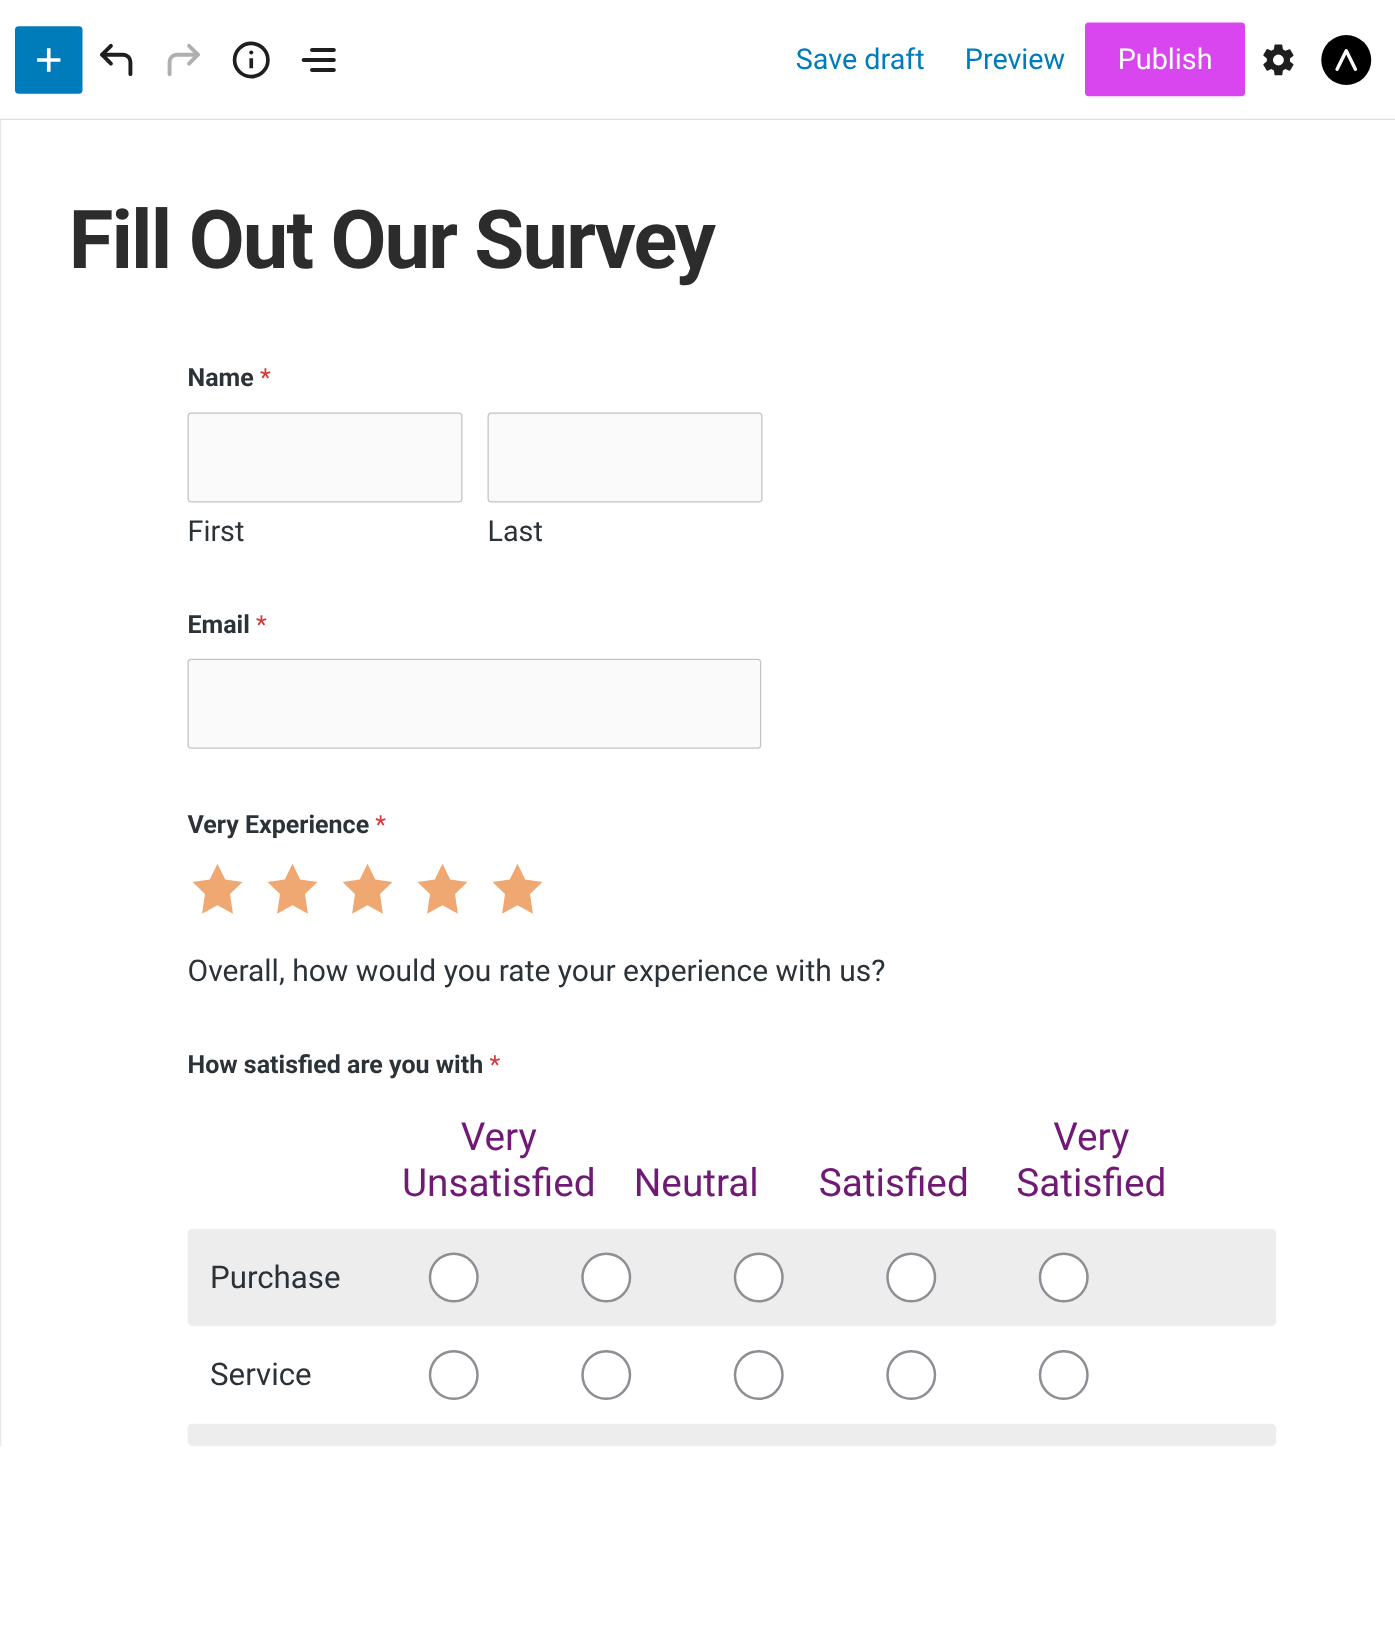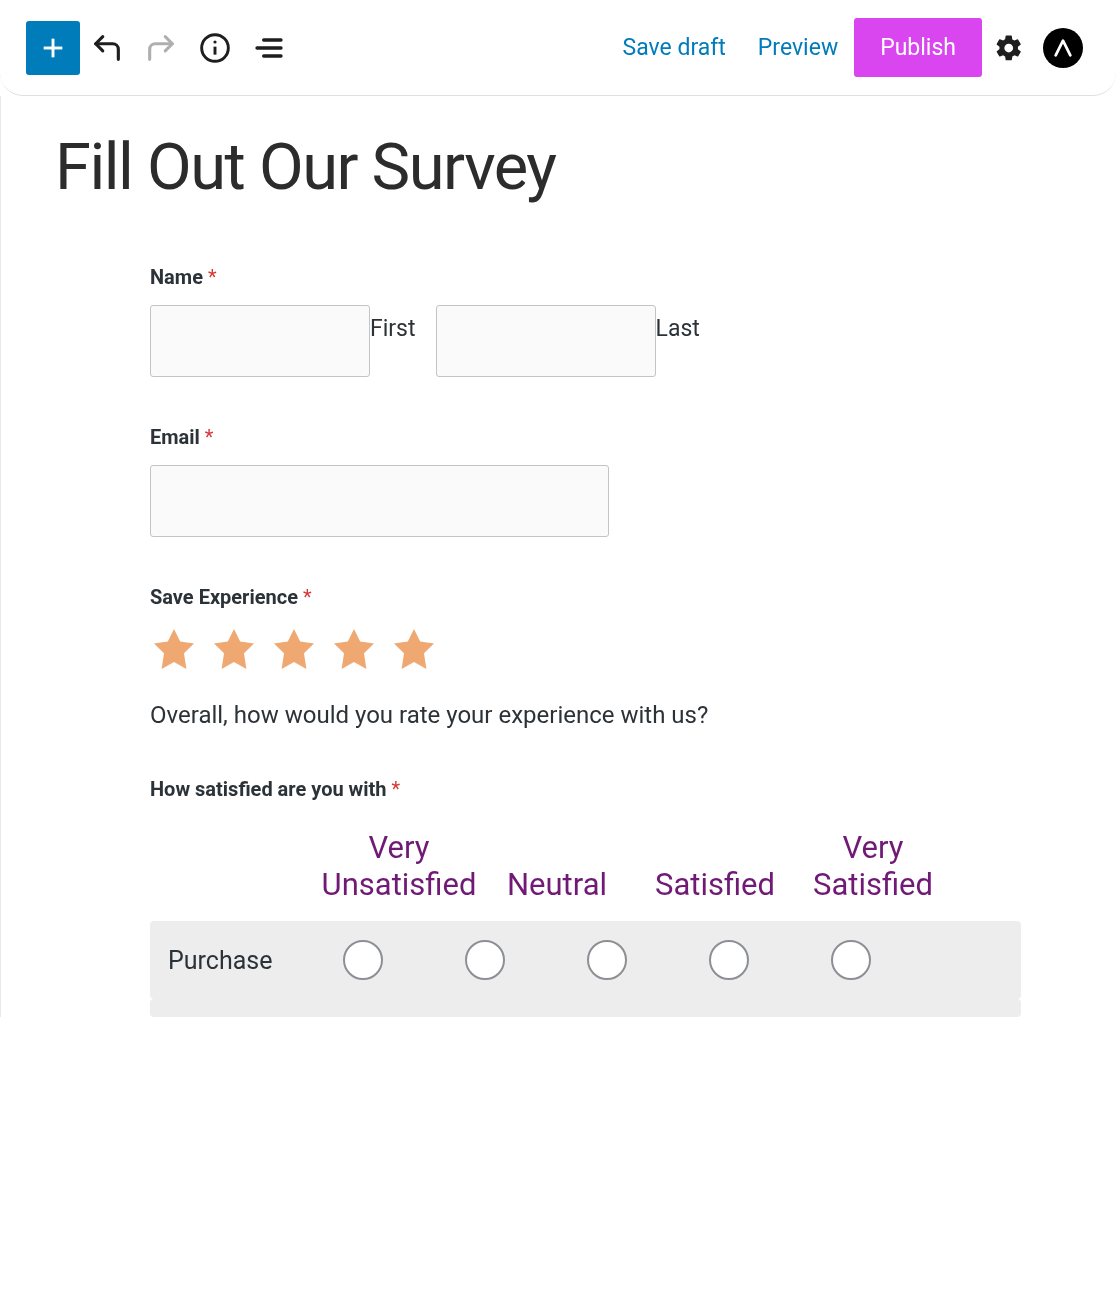--- a/index.html
+++ b/index.html
@@ -5,23 +5,22 @@
     * { box-sizing: border-box; margin: 0; padding: 0; }
     body {
       font-family: -apple-system, BlinkMacSystemFont, "Segoe UI", Roboto, sans-serif;
       background: #fff;
       width: 1116px;
       overflow: hidden;
     }
     .topbar {
       display: flex;
       align-items: center;
-      padding: 18px 26px;
+      padding: 18px 12px;
       border-bottom: 1px solid #e0e0e0;
-      border-radius: 23px;
     }
     .add-btn {
       width: 54px;
       height: 54px;
       background: #007cba;
       display: flex;
       align-items: center;
       justify-content: center;
       border-radius: 3px;
       cursor: pointer;
@@ -68,23 +67,23 @@
       align-items: center;
       justify-content: center;
     }
     .content {
       padding: 30px 0 0 18px;
       border-left: 1px solid #e8e8e8;
       margin-left: 0;
     }
     .page-title {
       font-size: 65px;
-      font-weight: 400;
+      font-weight: 700;
       color: #2c2c2c;
-      margin: 3px 0 60px 36px;
+      margin: 28px 0 60px 36px;
       letter-spacing: -1.5px;
     }
     .form-area {
       padding-left: 131px;
       max-width: 1002px;
     }
     .field-label {
       font-size: 20px;
       font-weight: 700;
       color: #2c3338;
@@ -95,21 +94,21 @@
       width: 220px;
       height: 72px;
       border: 1px solid #c3c4c7;
       background: #fafafa;
       border-radius: 3px;
       font-size: 20px;
       padding: 0 12px;
     }
     .sublabel { font-size: 23px; color: #2c3338; margin-top: 10px; }
     .name-fields { display: flex; gap: 20px; }
-    .name-col { display: flex; flex-direction: row; }
+    .name-col { display: flex; flex-direction: column; }
     .field-group { margin-bottom: 48px; }
     .email-input {
       width: 459px;
       height: 72px;
       border: 1px solid #c3c4c7;
       background: #fafafa;
       border-radius: 3px;
       font-size: 20px;
       padding: 0 12px;
     }
@@ -212,21 +211,21 @@
     <div class="field-group">
       <div class="field-label">
         <span>Email</span>
         <span class="req">*</span>
       </div>
       <input class="email-input" value="" style="">
     </div>
 
     <div class="field-group">
       <div class="field-label">
-        <span>Save Experience</span>
+        <span>Very Experience</span>
         <span class="req">*</span>
       </div>
       <div class="stars">
         <span class="star"><svg viewBox="0 0 24 24" fill="#f0a872">
               <path d="M12 2l3.09 6.26L22 9.27l-5 4.87L18.18 22 12 18.56 5.82 22 7 14.14l-5-4.87 6.91-1.01z"></path>
             </svg></span>
         <span class="star"><svg viewBox="0 0 24 24" fill="#f0a872">
               <path d="M12 2l3.09 6.26L22 9.27l-5 4.87L18.18 22 12 18.56 5.82 22 7 14.14l-5-4.87 6.91-1.01z"></path>
             </svg></span>
         <span class="star"><svg viewBox="0 0 24 24" fill="#f0a872">
@@ -266,18 +265,36 @@
           <div class="radio-cell">
               <div class="radio"></div>
             </div>
           <div class="radio-cell">
               <div class="radio"></div>
             </div>
           <div class="radio-cell">
               <div class="radio"></div>
             </div>
         </div>
+        <div class="likert-row">
+          <div class="likert-rowlabel">Service</div>
+          <div class="radio-cell">
+              <div class="radio"></div>
+            </div>
+          <div class="radio-cell">
+              <div class="radio"></div>
+            </div>
+          <div class="radio-cell">
+              <div class="radio"></div>
+            </div>
+          <div class="radio-cell">
+              <div class="radio"></div>
+            </div>
+          <div class="radio-cell">
+              <div class="radio"></div>
+            </div>
+        </div>
         <div class="likert-row shaded" style="height:18px;"></div>
       </div>
     </div>
 
   </div>
 </div>
 
 </body></html>

